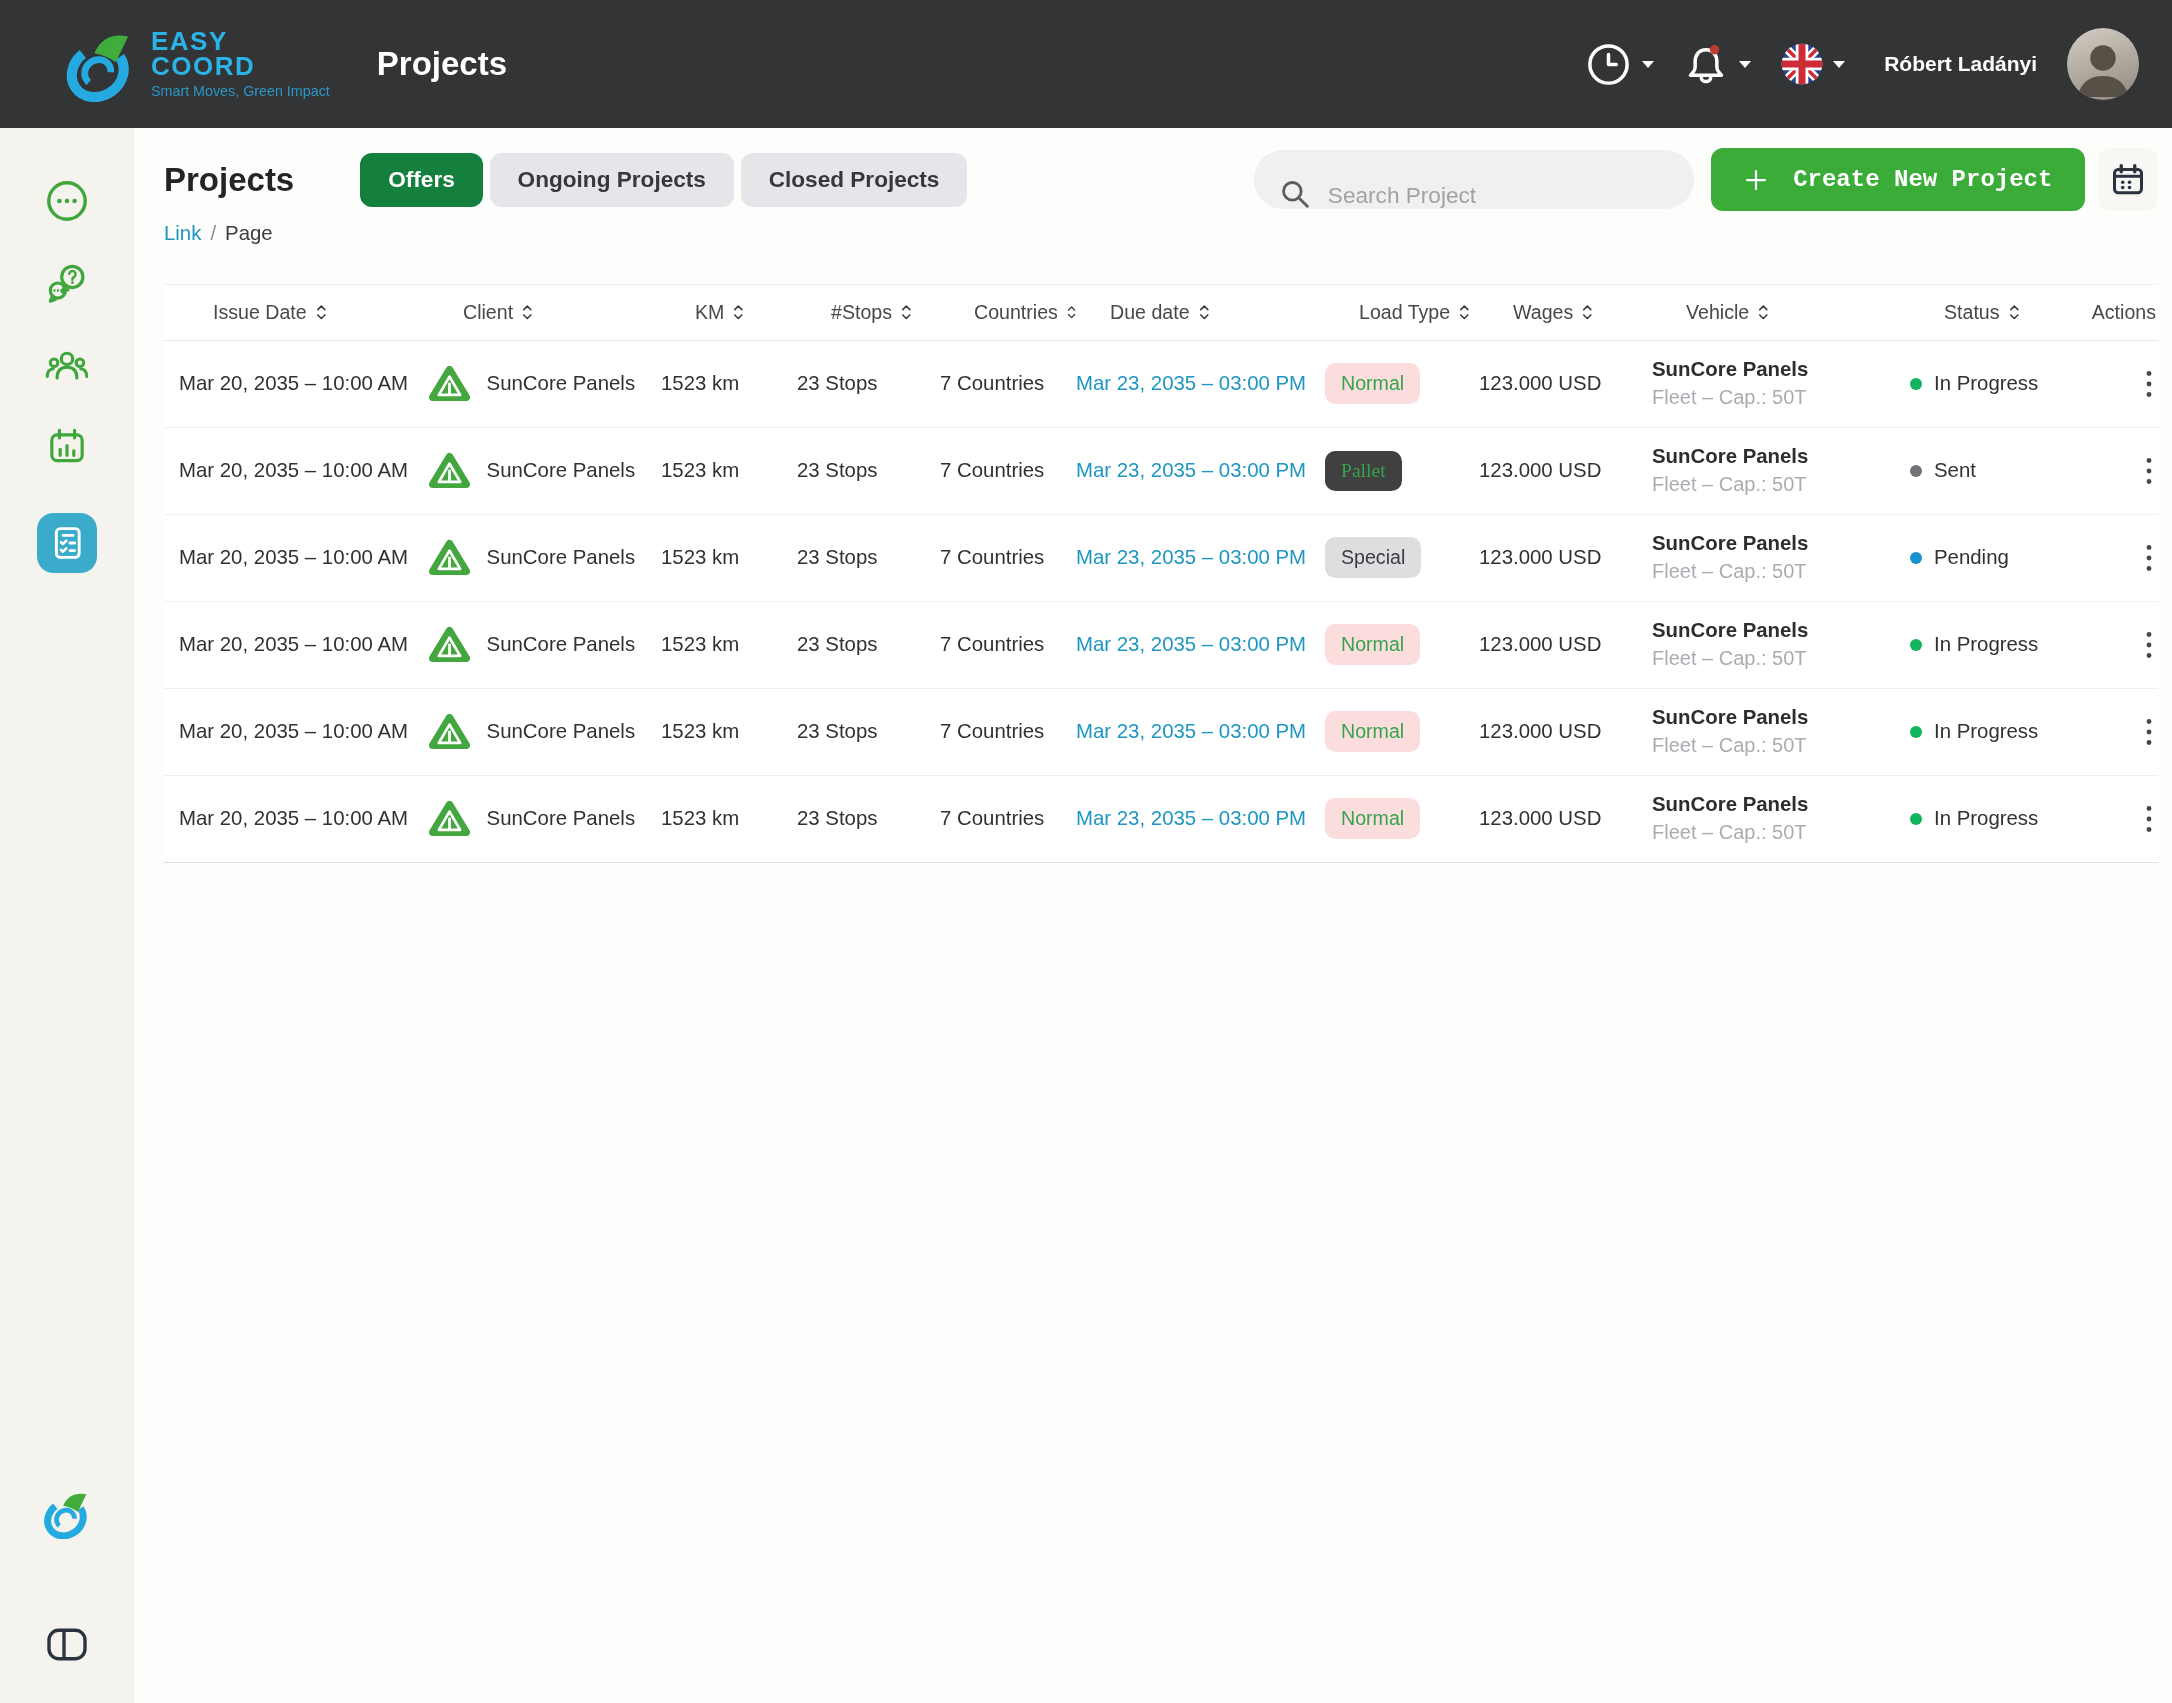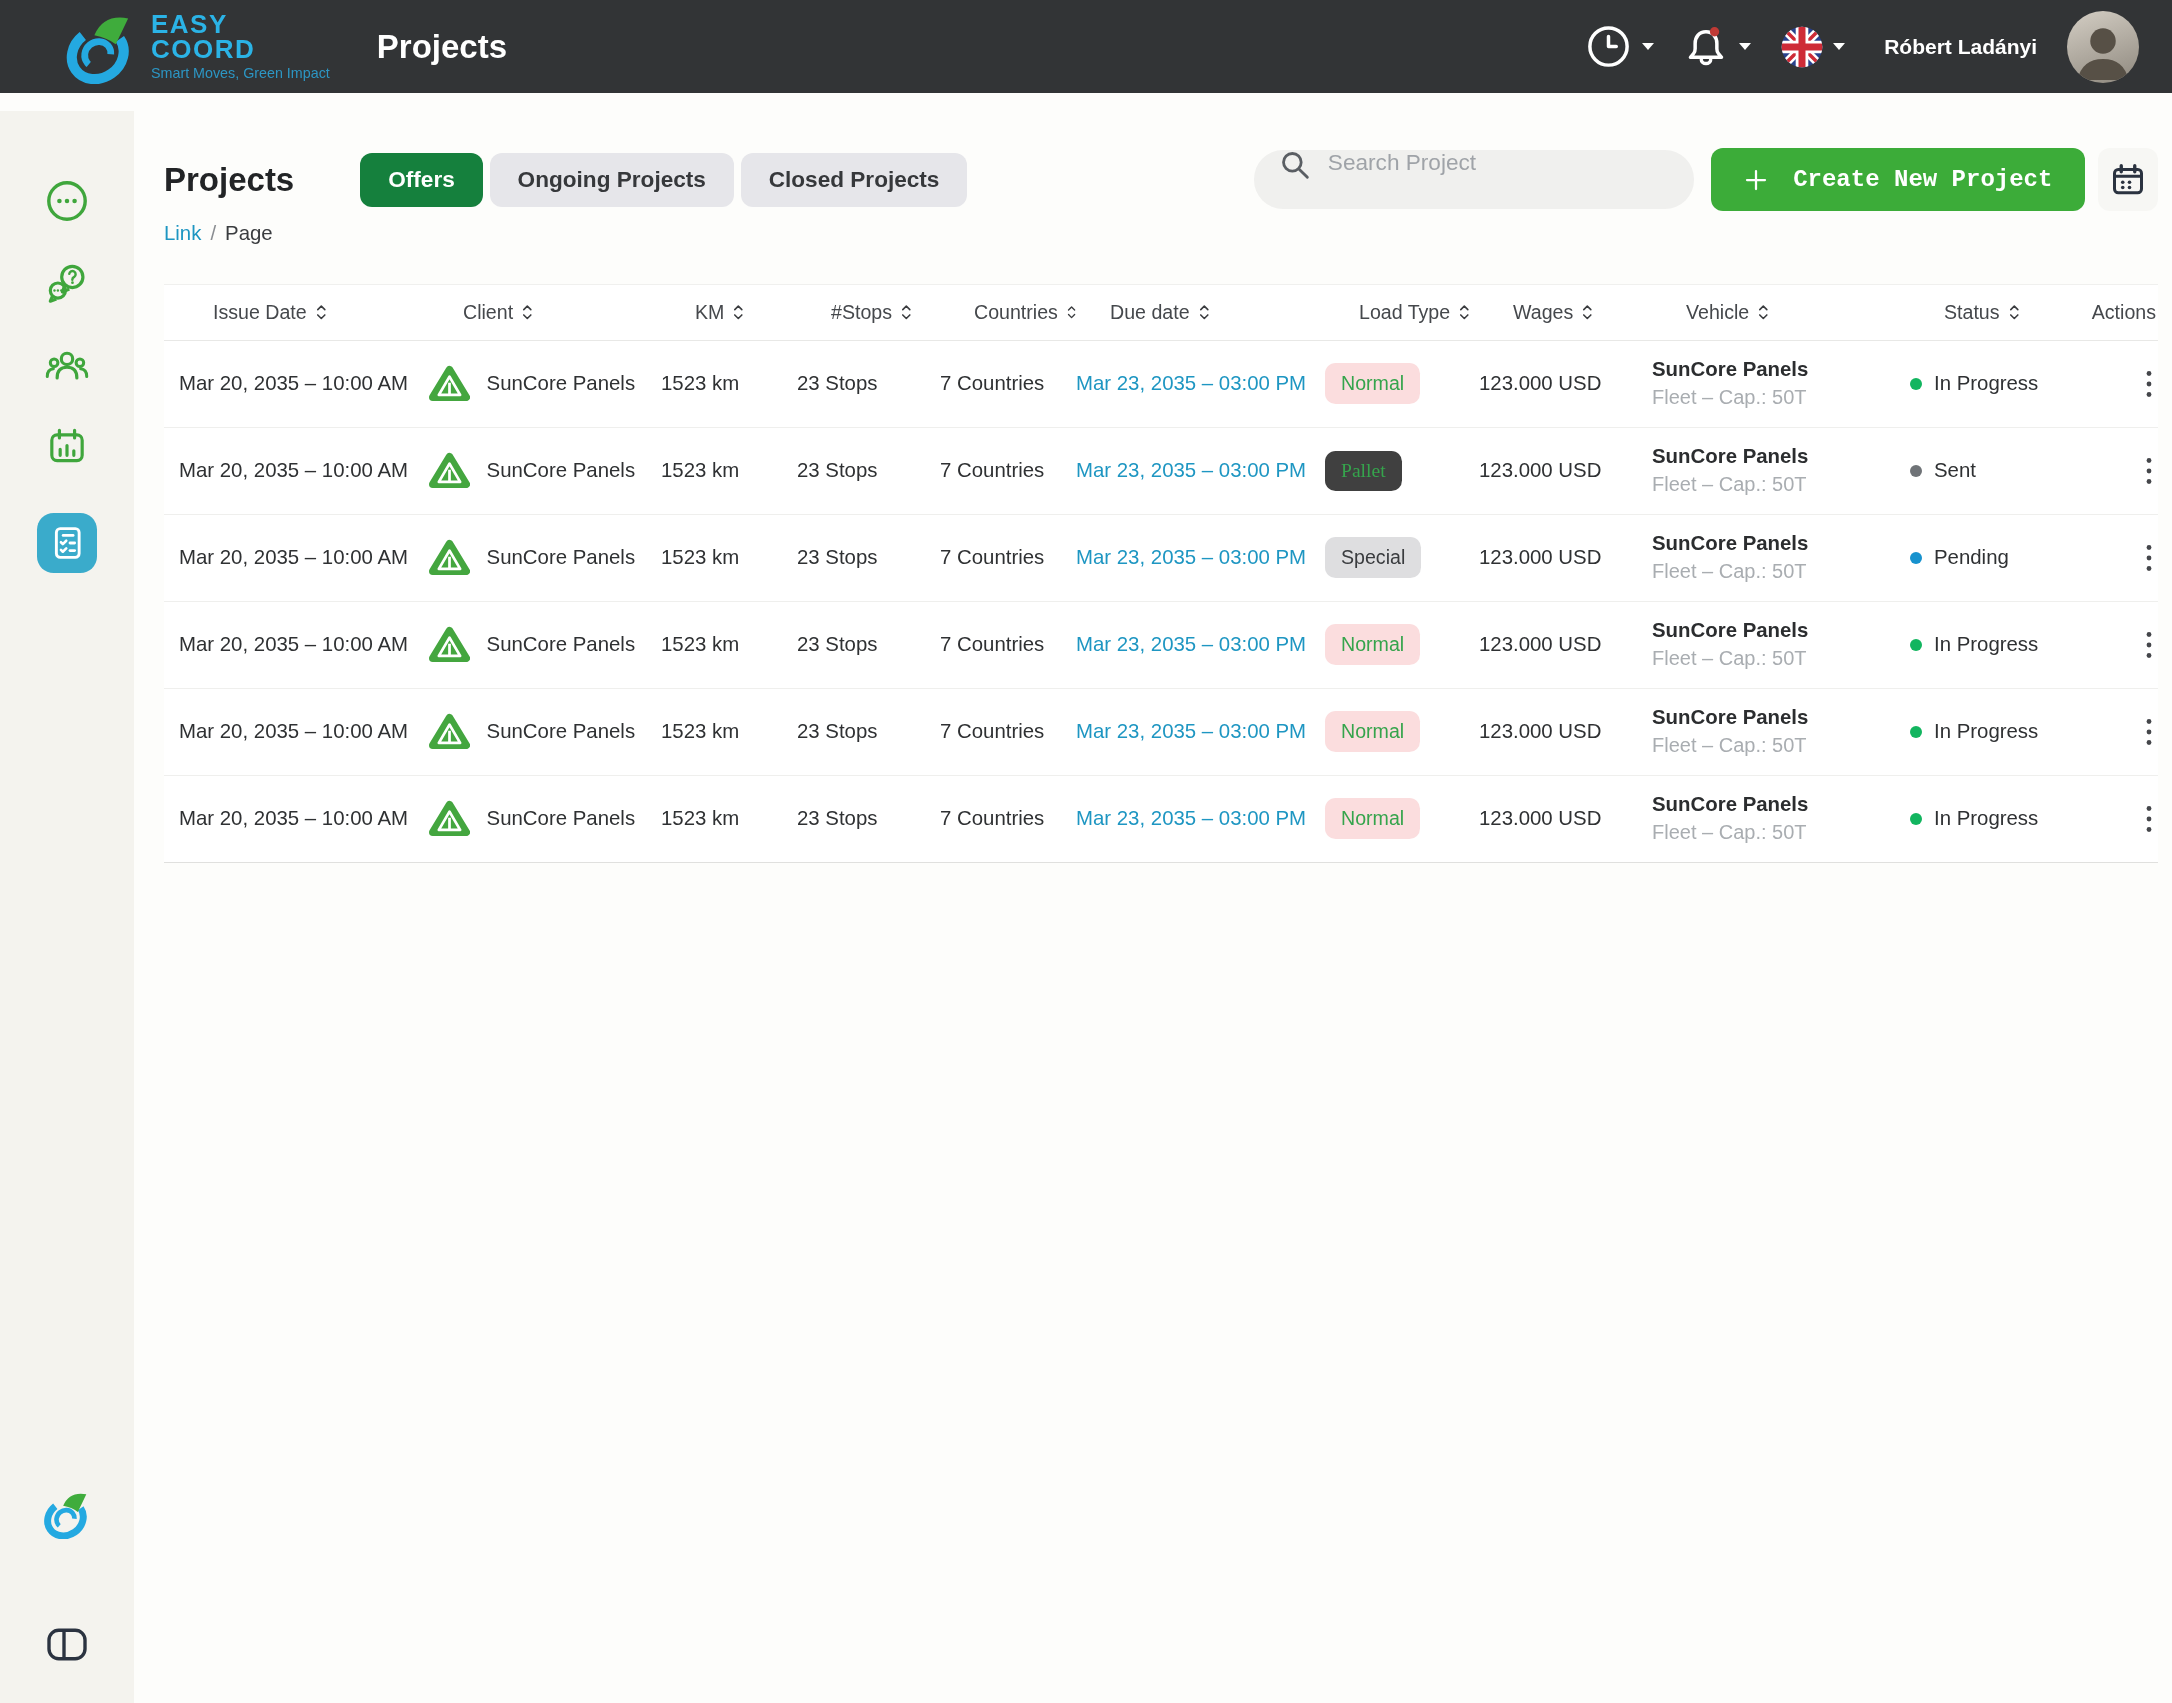--- a/index.html
+++ b/index.html
@@ -1,20 +1,20 @@
 <!DOCTYPE html>
 <html style="font-size:12px"><head>
 <meta charset="utf-8">
 <style>
   * { margin:0; padding:0; box-sizing:border-box; }
   html,body { width:2172px; height:1703px; overflow:hidden;
     font-family:"Liberation Sans","DejaVu Sans",sans-serif; background:#FDFDFB; }
 
   
-  .topbar { position:absolute; left:0; top:0; width:2172px; height:93px;
+  .topbar { position:absolute; left:0; top:0; width:2172px; height:128px;
     background:#323436; display:flex; align-items:center; padding:0 33px 0 64px; z-index:5; }
   .brand { display:flex; align-items:center; gap:15px; }
   .brand-text { display:flex; flex-direction:column; }
   .brand-line { font-size:26px; font-weight:800; letter-spacing:1.5px; color:#2BB3E6; line-height:25px; }
   .brand-tagline { font-size:14.3px; color:#2C96C4; margin-top:3.8px; white-space:nowrap; }
   .topbar-title { color:#FFFFFF; font-size:33px; font-weight:700; margin-left:47px; }
   .topbar-search { position:absolute; left:826px; top:23.4px; width:611px; height:64px;
     background:#FFFFFF; border-radius:32px; display:flex; align-items:center; padding:0 22.6px 0 30px; gap:16.6px; }
   .topbar-search input { border:none; outline:none; background:transparent; font-size:25px;
     color:#3A3A3C; width:100%; font-family:inherit; }
@@ -42,21 +42,21 @@
     padding:37px 13.6px 0 30px; }
   .toolbar { display:flex; align-items:center; height:63px; }
   .page-title { font-size:33px; font-weight:700; color:#222426; }
   .tabs { display:flex; gap:6.8px; margin-left:66px; }
   .tab { height:54px; padding:0 28px; border-radius:12px; background:#E6E6EA; color:#36383B;
     font-size:22.6px; font-weight:600; display:flex; align-items:center; border:none; cursor:pointer;
     font-family:inherit; white-space:nowrap; }
   .tab--active { background:#15803d; color:#FFFFFF; }
   .toolbar-spacer { flex:1; }
   .project-search { width:440px; height:59px; background:#F0F0EE; border-radius:29px;
-    display:flex; align-items:flex-start; gap:18px; padding:0 15px 0 26px; }
+    display:flex; align-items:flex-end; gap:18px; padding:0 15px 0 26px; }
   .project-search input { border:none; outline:none; background:transparent; font-size:22.6px;
     color:#4A4D51; width:100%; font-family:inherit; }
   .project-search input::placeholder { color:#9FA3A8; }
   .create-btn { margin-left:17.3px; height:63px; padding:12px 33px; border-radius:12px; background:#3CAC39;
     color:#FFFFFF; font-size:24px; font-weight:600; display:flex; align-items:center; gap:25px;
     border:none; cursor:pointer; font-family:Liberation Mono, monospace; white-space:nowrap; }
   .cal-btn { margin-left:13px; width:60px; height:63px; border-radius:12px; background:#F7F7F4;
     display:flex; align-items:center; justify-content:center; border:none; cursor:pointer; }
 
   .breadcrumb { margin-top:10.6px; font-size:20.4px; display:flex; gap:9px; }

